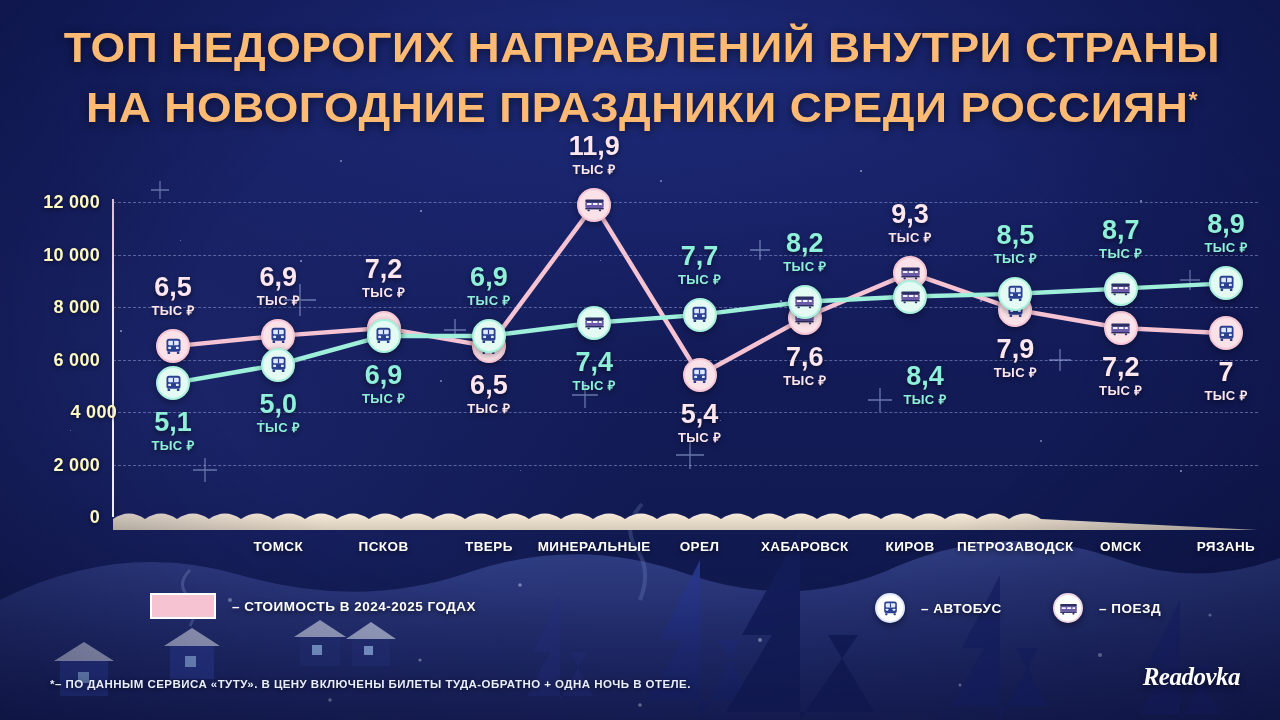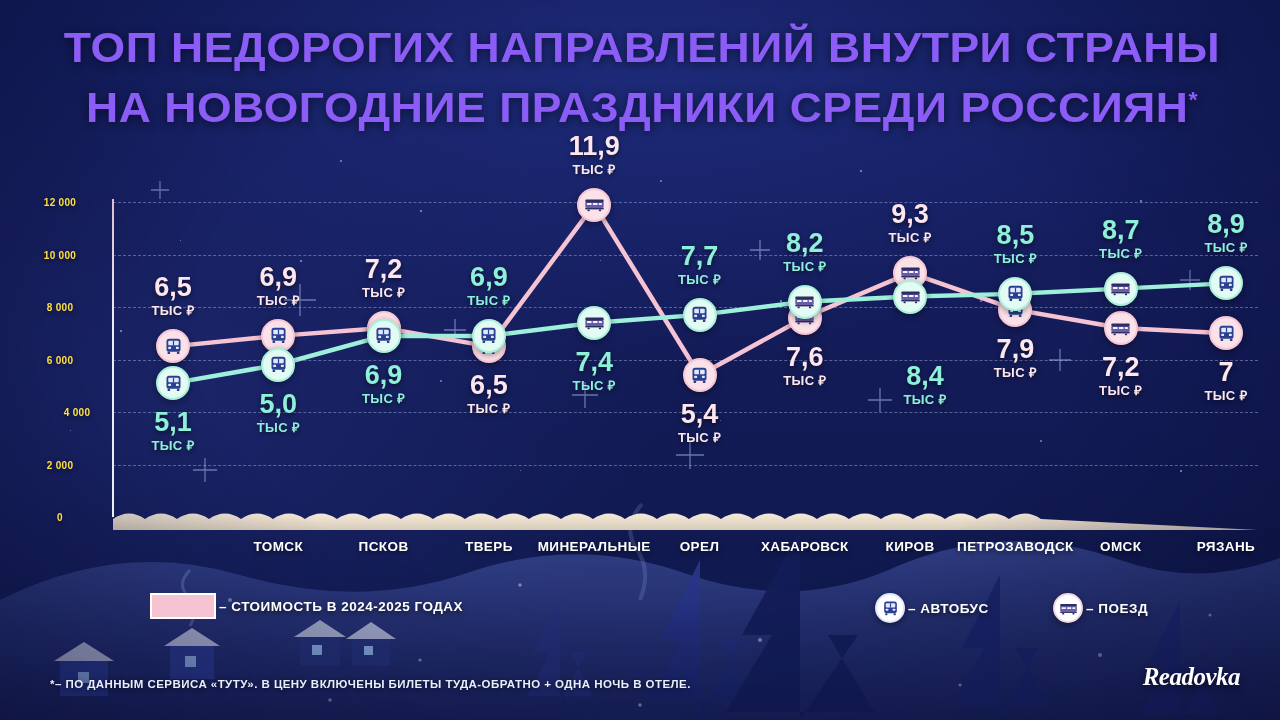--- a/index.html
+++ b/index.html
@@ -20,35 +20,35 @@
       linear-gradient(180deg,#152064 0%, #141c5a 42%, #111a52 70%, #101848 100%);
   }
   .vignette {
     position:absolute; inset:0;
     background:radial-gradient(ellipse 1000px 620px at 50% 45%, rgba(0,0,0,0) 45%, rgba(5,8,40,.55) 100%);
   }
 
   
   #title {
     position:absolute; top:22px; left:4px; right:0; z-index:9;
-    text-align:center; color:#8b5cf6;
+    text-align:center; color:#fdba74;
     font-weight:bold; font-size:42px; line-height:52px;
     letter-spacing:.5px;
     text-shadow:0 2px 9px rgba(0,0,0,.55);
     font-family:"Liberation Sans", sans-serif;
   }
   #title .ln { display:block; transform:scaleX(1.06); }
   #title sup { font-size:22px; vertical-align:super; }
 
   
   #plot { position:absolute; left:0; top:0; width:1280px; height:720px; z-index:5; }
 
   .ylabel {
-    position:absolute; color:#fde047; font-size:10px; font-weight:bold;
-    text-align:center; width:80px; letter-spacing:.3px;
+    position:absolute; color:#fef9c3; font-size:18px; font-weight:bold;
+    text-align:right; width:80px; letter-spacing:.3px;
     transform:translateY(-50%);
     text-shadow:0 1px 4px rgba(0,0,0,.6);
   }
   .gridline {
     position:absolute; left:113px; width:1145px; height:0;
     border-top:1px dashed rgba(190,205,255,.40);
   }
   .yaxis {
     position:absolute; left:112px; top:199px; width:2px; height:318px;
     background:linear-gradient(180deg,#f3c9d8 0%, #ffffff 40%, #ffffff 100%);
@@ -80,21 +80,21 @@
   .xlabel {
     position:absolute; text-align:center; width:150px;
     transform:translateX(-50%);
     color:#ffffff; font-size:13.5px; font-weight:bold; line-height:17px;
     letter-spacing:.4px;
     text-shadow:0 2px 5px rgba(0,0,0,.6);
   }
 
   
   #legend { position:absolute; left:0; top:593px; width:1280px; height:40px; z-index:9; }
-  .lg { position:absolute; display:flex; align-items:center; gap:3px; }
+  .lg { position:absolute; display:flex; align-items:center; gap:16px; }
   .sw { width:66px; height:26px; border:2px solid #ffffff; }
   .sw.pink { background:#f6c3d2; }
   .sw.mint { background:#9ef0da; }
   .lg .txt { color:#fff; font-size:13.5px; font-weight:bold; letter-spacing:.5px;
              text-shadow:0 2px 5px rgba(0,0,0,.6); white-space:nowrap; }
   .lgicon { width:30px; height:30px; border-radius:50%;
             display:flex; align-items:center; justify-content:center;
             box-shadow:0 2px 6px rgba(0,0,0,.45); }
   .lgicon.bus  { background:#fff; border:2px solid #dfe7ff; }
   .lgicon.train{ background:#fff; border:2px solid #efd8e6; }

